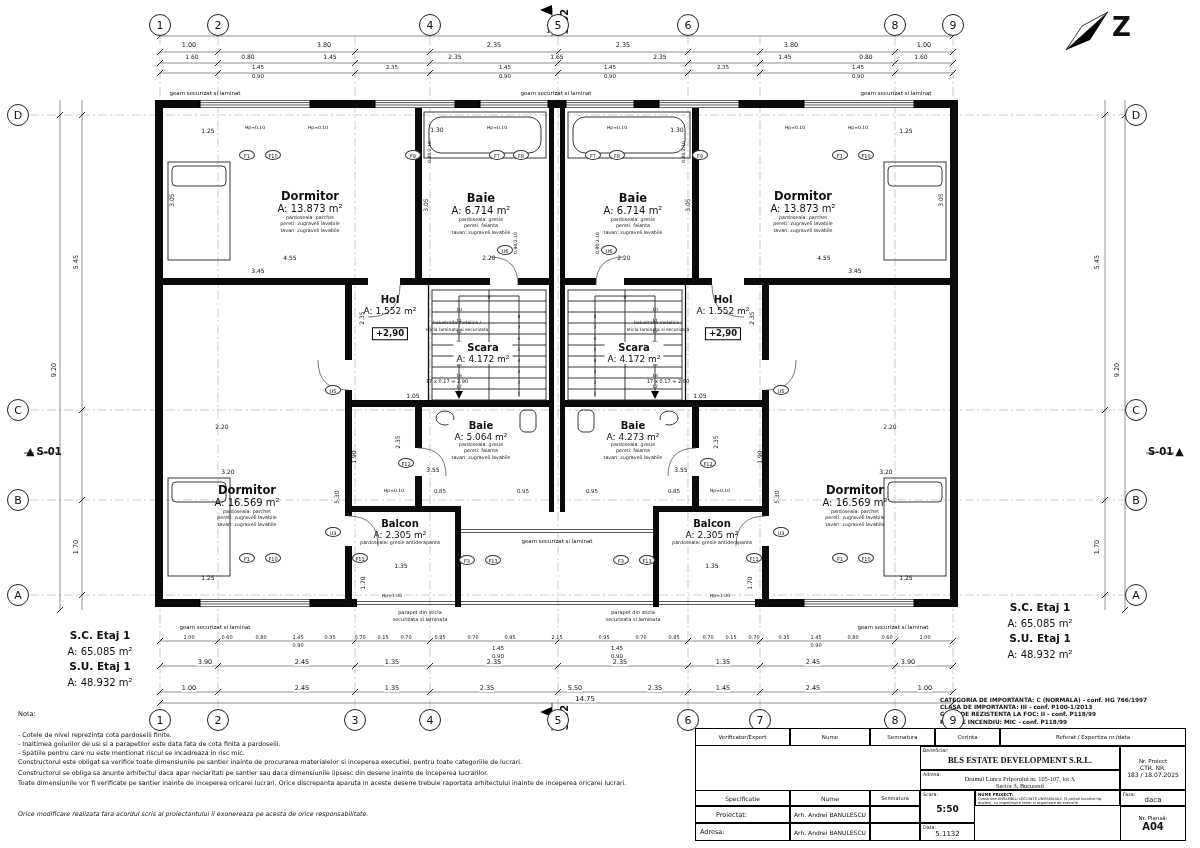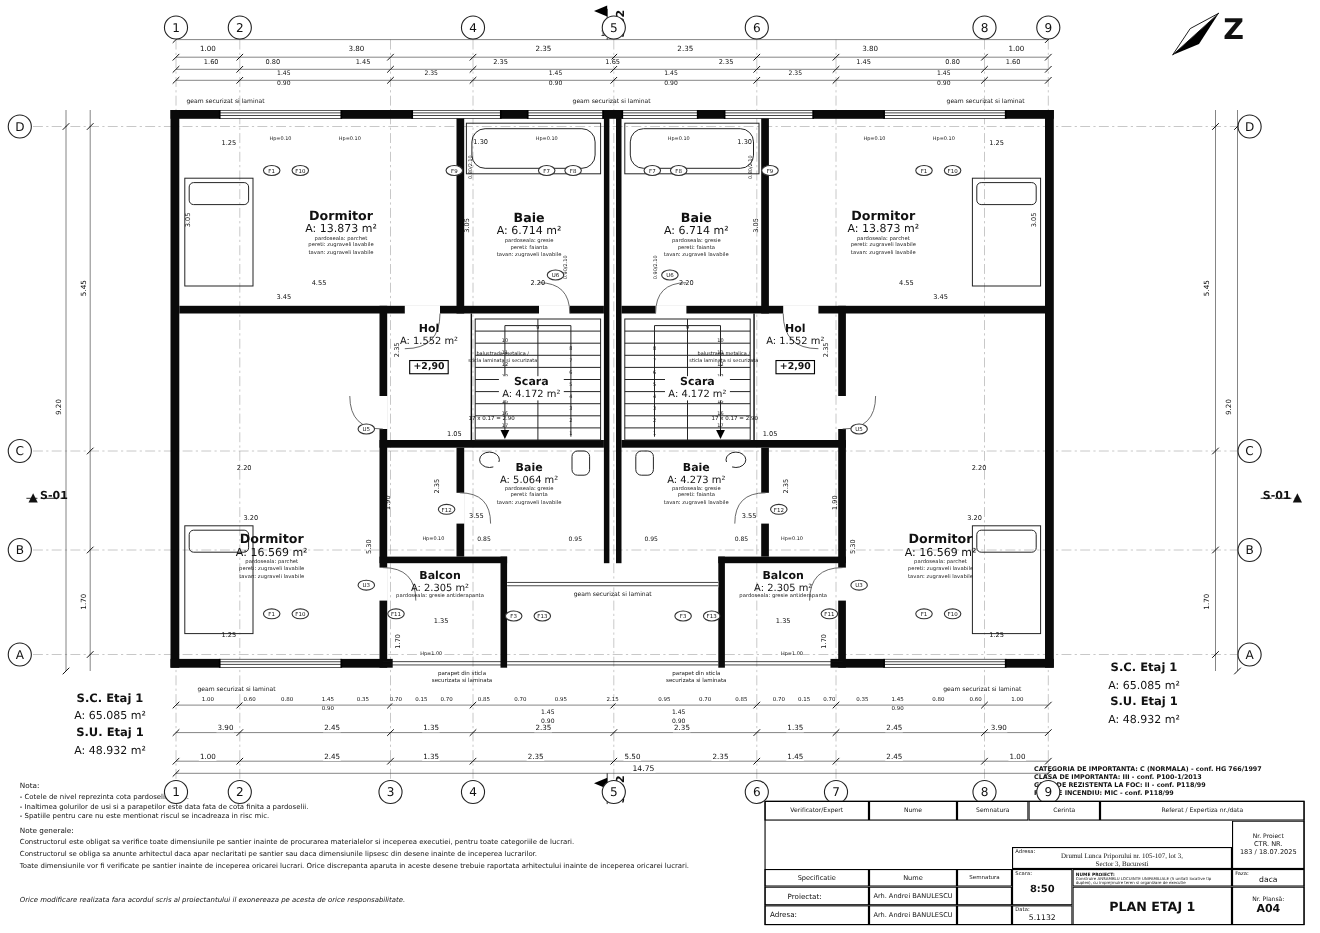--- a/index.html
+++ b/index.html
@@ -36,21 +36,21 @@
        z-index:4;white-space:nowrap}
   .dim.rot{transform:translate(-50%,-50%) rotate(-90deg)}
   .summary{position:absolute;text-align:center;z-index:5;white-space:nowrap}
   .summary .s-big{font-weight:700;font-size:10.5px;line-height:1.5}
   .summary .s-area{font-size:10px;line-height:1.5}
   .smark{position:absolute;z-index:7;font-weight:700;font-size:10px;white-space:nowrap;display:flex;align-items:center;gap:2px}
   .smark .tri{font-size:11px;line-height:1}
   .smark.vert{transform:rotate(-90deg);transform-origin:center}
   #north-z{position:absolute;left:1112px;top:12px;font-size:26px;font-weight:600;z-index:7}
   #notes{position:absolute;left:18px;top:710px;width:700px;font-size:6.3px;line-height:1.45;z-index:6}
-  #notes .nt{font-size:6.6px;margin-bottom:0}
+  #notes .nt{font-size:6.6px;margin-bottom:10px}
   #notes .ng{font-size:6.6px;margin-top:4px;margin-bottom:1px}
   #notes .gline{margin-bottom:1.5px}
   #notes .it{font-style:italic;margin-top:22px}
   #compliance{position:absolute;left:940px;top:697px;width:248px;font-weight:700;font-size:5.8px;line-height:1.25;z-index:6}
   .cell{position:absolute;border:0.8px solid #000;box-sizing:border-box;background:#fff;z-index:9;
         display:flex;flex-direction:column;align-items:center;justify-content:center;text-align:center;overflow:hidden}
   .cell .corner{position:absolute;top:1px;left:2px;font-size:4.8px;font-weight:400}
   .cell.left{align-items:flex-start;text-align:left}
   .serif{font-family:"Liberation Serif",serif}
   .tb-frame{position:absolute;left:695px;top:728px;width:491px;height:113px;border:1.5px solid #000;
@@ -681,21 +681,20 @@
     <div class="s-area">A: 48.932 m²</div>
   </div>
 
   <div id="notes">
     <div class="nt">Nota:</div>
     <div id="nota-items">
         <div class="nline">- Cotele de nivel reprezinta cota pardoselii finite.</div>
         <div class="nline">- Inaltimea golurilor de usi si a parapetilor este data fata de cota finita a pardoselii.</div>
         <div class="nline">- Spatiile pentru care nu este mentionat riscul se incadreaza in risc mic.</div>
       </div>
-    <div class="ng">Note generale:</div>
     <div id="generale-items">
         <div class="gline">Constructorul este obligat sa verifice toate dimensiunile pe santier inainte de procurarea materialelor si inceperea executiei, pentru toate categoriile de lucrari.</div>
         <div class="gline">Constructorul se obliga sa anunte arhitectul daca apar neclaritati pe santier sau daca dimensiunile lipsesc din desene inainte de inceperea lucrarilor.</div>
         <div class="gline">Toate dimensiunile vor fi verificate pe santier inainte de inceperea oricarei lucrari. Orice discrepanta aparuta in aceste desene trebuie raportata arhitectului inainte de inceperea oricarei lucrari.</div>
       </div>
     <div class="it">Orice modificare realizata fara acordul scris al proiectantului il exonereaza pe acesta de orice responsabilitate.</div>
   </div>
 
   <div id="compliance">
       <div class="cline">CATEGORIA DE IMPORTANTA: C (NORMALA) - conf. HG 766/1997</div>
@@ -714,20 +713,24 @@
       <span>Semnatura</span>
     </div>
   <div class="cell" style="left:935px;top:728px;width:65px;height:18px;font-size:5.5px">
       <span>Cerinta</span>
     </div>
   <div class="cell" style="left:1000px;top:728px;width:186px;height:18px;font-size:5.5px">
       <span>Referat / Expertiza nr./data</span>
     </div>
 
 
+  <div class="cell" style="left:920px;top:746px;width:200px;height:24px">
+    <span class="corner">Beneficiar:</span>
+    <span class="serif" style="font-size:8.5px;font-weight:700;margin-top:4px">BLS ESTATE DEVELOPMENT S.R.L.</span>
+  </div>
   <div class="cell" style="left:1120px;top:746px;width:66px;height:44px">
     <span style="font-size:5.5px">Nr. Proiect</span>
     <span style="font-size:6px">CTR. NR.</span>
     <span style="font-size:6px">183 / 18.07.2025</span>
   </div>
   <div class="cell" style="left:920px;top:770px;width:200px;height:20px">
     <span class="corner">Adresa:</span>
     <span class="serif" style="font-size:6.3px;margin-top:4px">Drumul Lunca Priporului nr. 105-107, lot 3,</span>
     <span class="serif" style="font-size:6.3px">Sector 3, Bucuresti</span>
   </div>
@@ -737,21 +740,21 @@
     </div>
   <div class="cell" style="left:790px;top:790px;width:80px;height:16px;font-size:6px">
       <span>Nume</span>
     </div>
   <div class="cell" style="left:870px;top:790px;width:50px;height:16px;font-size:5px">
       <span>Semnatura</span>
     </div>
 
   <div class="cell" style="left:920px;top:790px;width:55px;height:33px">
     <span class="corner">Scara:</span>
-    <span style="font-size:9px;font-weight:700;margin-top:4px">8:50</span>
+    <span style="font-size:9px;font-weight:700;margin-top:4px">5:50</span>
   </div>
   <div class="cell left" style="left:975px;top:790px;width:145px;height:16px;padding:1px 2px;justify-content:flex-start">
     <span style="font-size:4px;font-weight:700">NUME PROIECT:</span>
     <span style="font-size:3.6px;line-height:1.2">Construire ANSAMBLU LOCUINTE UNIFAMILIALE (5 unitati locative tip duplex), cu imprejmuire teren si organizare de executie</span>
   </div>
   <div class="cell" style="left:1120px;top:790px;width:66px;height:16px">
     <span class="corner">Faza:</span>
     <span style="font-size:7px;margin-top:3px">daca</span>
   </div>
 
@@ -768,22 +771,19 @@
     </div>
   <div class="cell" style="left:790px;top:823px;width:80px;height:18px;font-size:6px">
       <span>Arh. Andrei BANULESCU</span>
     </div>
   <div class="cell" style="left:870px;top:823px;width:50px;height:18px"></div>
 
   <div class="cell" style="left:920px;top:823px;width:55px;height:18px">
     <span class="corner">Data:</span>
     <span style="font-size:7px;margin-top:3px">5.1132</span>
   </div>
-  <div class="cell" style="left:975px;top:806px;width:145px;height:35px;font-size:11.5px;font-weight:700">
-      <span>PLAN ETAJ 1</span>
-    </div>
   <div class="cell" style="left:1120px;top:806px;width:66px;height:35px">
     <span style="font-size:5.5px">Nr. Plansă:</span>
     <span style="font-size:10px;font-weight:700">A04</span>
   </div>
   <div class="tb-frame"></div>
 
 </div>
 
 </body></html>

